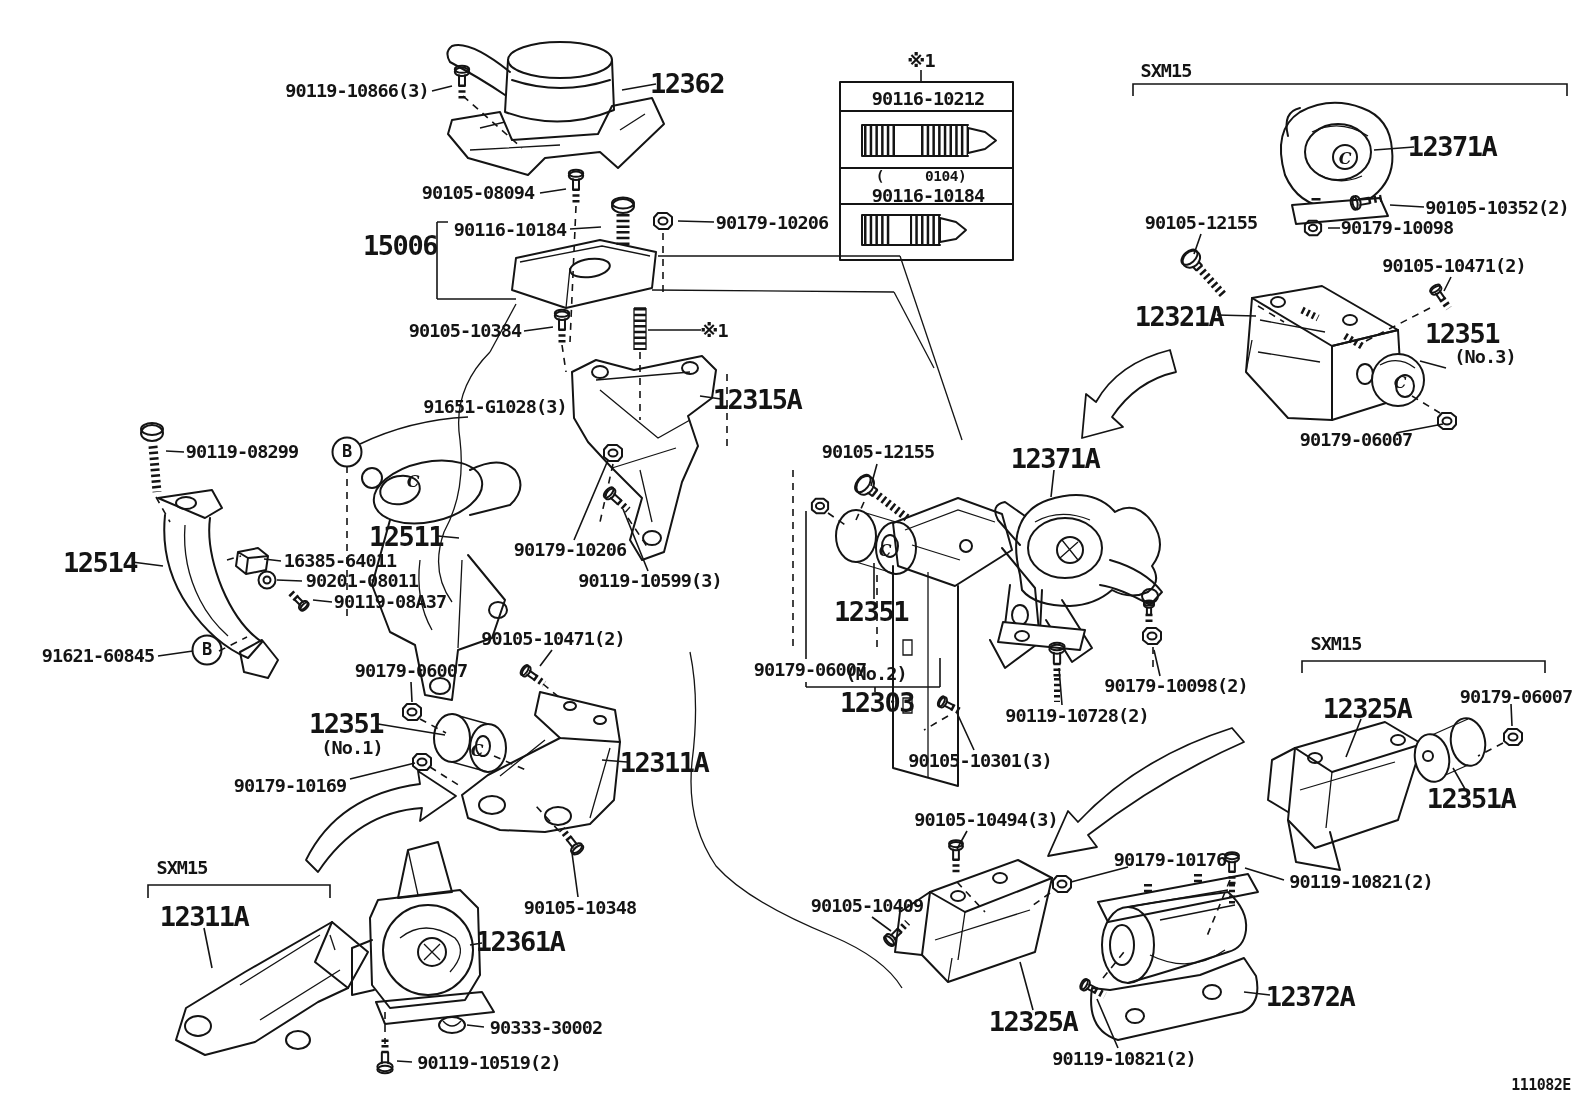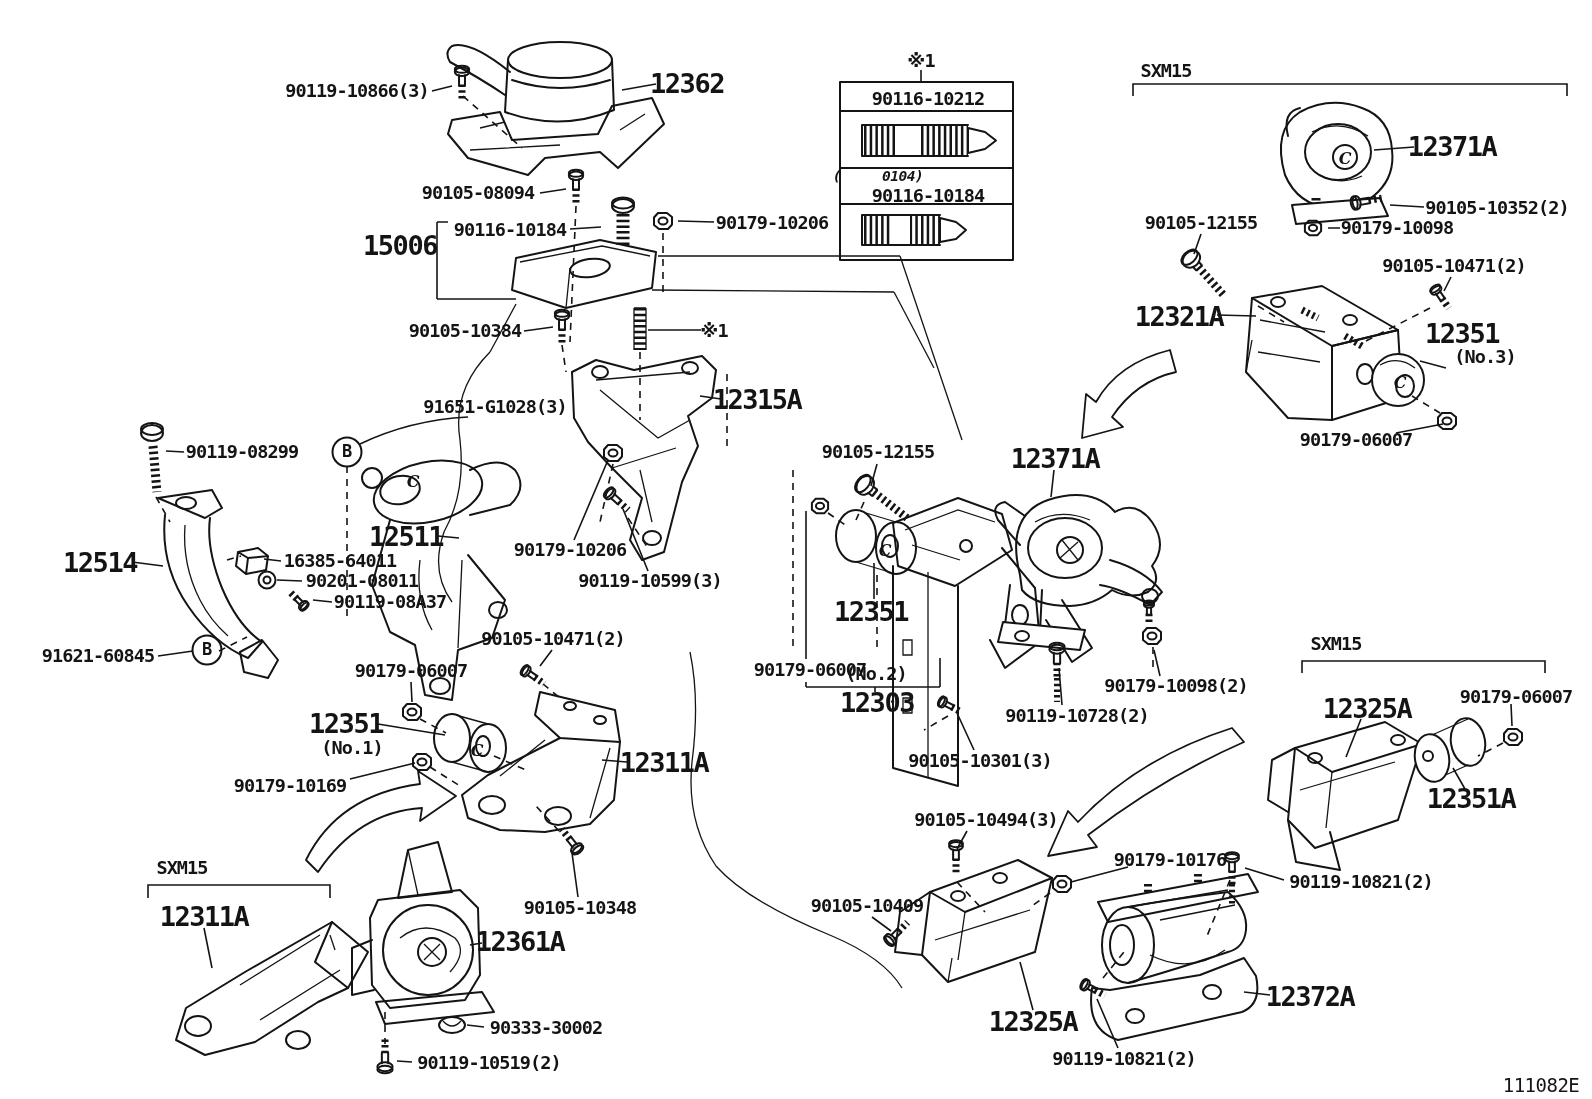--- a/index.html
+++ b/index.html
@@ -17,21 +17,21 @@
   .fwt{fill:var(--bg);stroke:currentColor;stroke-width:1.8;stroke-linejoin:round;}
   #labels{position:absolute;left:0;top:0;width:100%;height:100%;}
   .lbl{position:absolute;transform:translate(-50%,-50%);font-weight:bold;white-space:pre;line-height:1;}
   .lbl.lg{font-size:27px;letter-spacing:-1.5px;}
   .lbl.sm{font-size:18.5px;letter-spacing:-0.9px;}
   .lbl.xs{font-size:14.5px;letter-spacing:-0.5px;}
   .mk{position:absolute;transform:translate(-50%,-50%);font-weight:bold;text-align:center;}
   .mk.circ{width:27px;height:27px;border:2.2px solid var(--ink);border-radius:50%;
            font-size:17px;line-height:25px;font-family:"DejaVu Sans Mono",monospace;}
   .mk.plain{font-size:16px;font-family:"DejaVu Serif",serif;font-style:italic;}
-  #code{position:absolute;transform:translate(-50%,-50%);font-size:19px;font-weight:normal;letter-spacing:-0.5px;}
+  #code{position:absolute;transform:translate(-50%,-50%);font-size:15px;font-weight:bold;letter-spacing:-0.5px;}
 </style>
 </head>
 <body>
 
 <div id="stage">
 
 <svg width="1592" height="1099" viewBox="0 0 1592 1099">
   <defs>
     <g id="boltv">
       <ellipse cx="0" cy="-15" rx="8.5" ry="4.2" class="s"></ellipse>
@@ -356,21 +356,21 @@
 
 <div id="labels">
       <div class="lbl sm" style="left: 357px; top: 91px;">90119-10866(3)</div>
       <div class="lbl lg" style="left: 687px; top: 83px;">12362</div>
       <div class="lbl sm" style="left: 478px; top: 193px;">90105-08094</div>
       <div class="lbl sm" style="left: 510px; top: 230px;">90116-10184</div>
       <div class="lbl lg" style="left: 400px; top: 245px;">15006</div>
       <div class="lbl sm" style="left: 772px; top: 223px;">90179-10206</div>
       <div class="lbl sm" style="left: 921px; top: 61px;">※1</div>
       <div class="lbl sm" style="left: 928px; top: 99px;">90116-10212</div>
-      <div class="lbl xs" style="left: 878px; top: 176px; font-style: italic;">(     0104)</div>
+      <div class="lbl xs" style="left: 921px; top: 176px;">(     0104)</div>
       <div class="lbl sm" style="left: 928px; top: 196px;">90116-10184</div>
       <div class="lbl sm" style="left: 1166px; top: 71px;">SXM15</div>
       <div class="lbl lg" style="left: 1452px; top: 146px;">12371A</div>
       <div class="lbl sm" style="left: 1497px; top: 208px;">90105-10352(2)</div>
       <div class="lbl sm" style="left: 1397px; top: 228px;">90179-10098</div>
       <div class="lbl sm" style="left: 1201px; top: 223px;">90105-12155</div>
       <div class="lbl sm" style="left: 1454px; top: 266px;">90105-10471(2)</div>
       <div class="lbl lg" style="left: 1179px; top: 316px;">12321A</div>
       <div class="lbl lg" style="left: 1462px; top: 333px;">12351</div>
       <div class="lbl sm" style="left: 1461px; top: 357px; margin-left: 24px;">(No.3)</div>

